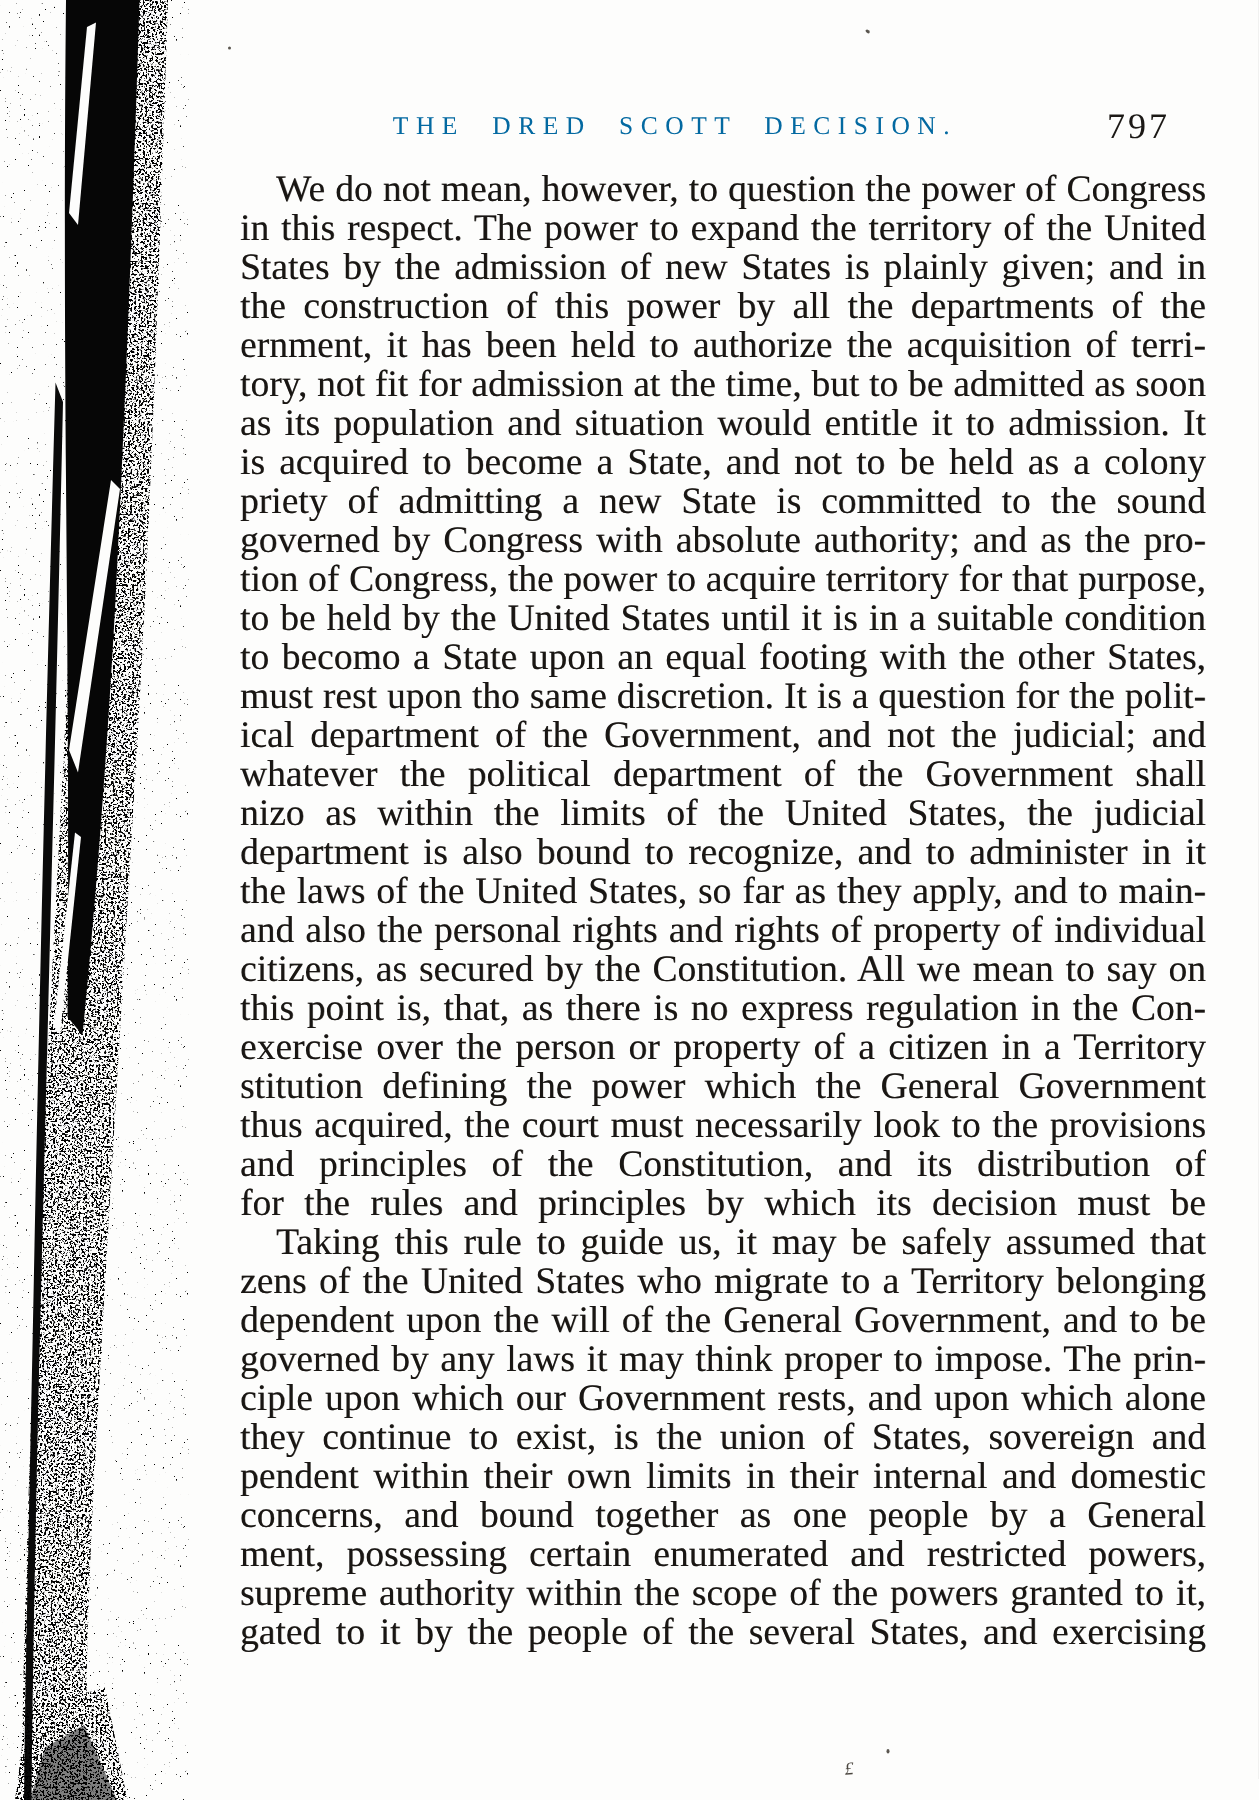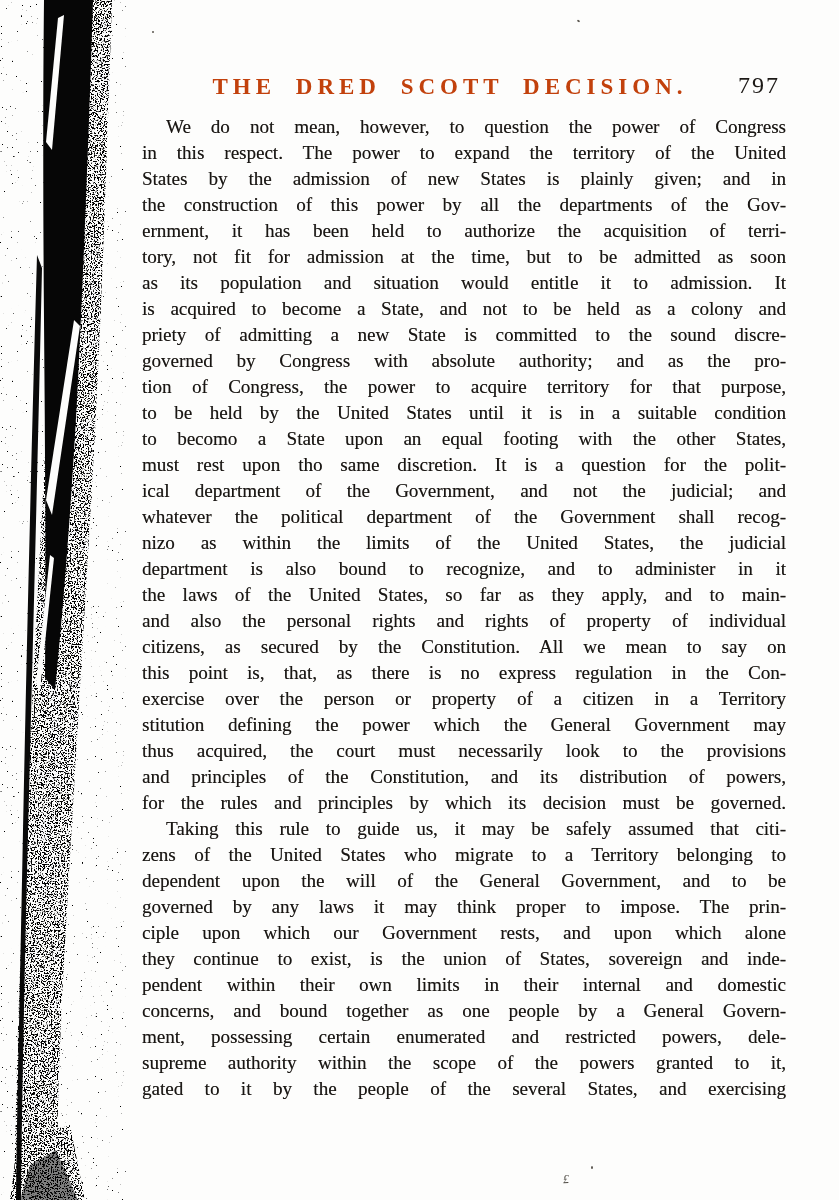--- a/index.html
+++ b/index.html
@@ -11,31 +11,31 @@
     font-family:"Liberation Serif","DejaVu Serif",serif;
     color:#191613;
   }
   .binding{position:absolute;left:0;top:0;}
   .header{
     position:absolute;left:150px;top:74px;width:644px;height:26px;
   }
   .running-title{
     display:block;text-align:center;
     transform:translateX(-22px);
-    font-size:23px;font-weight:bold;
+    font-size:17px;font-weight:normal;
     letter-spacing:5px;word-spacing:9px;
-    color:#c2410c;
+    color:#0369a1;
   }
   .page-number{
     position:absolute;right:14px;top:-2px;
     font-size:24px;color:#1c1916;letter-spacing:2px;
   }
   .body-text{
-    position:absolute;left:142px;top:114px;width:644px;
-    font-size:19px;line-height:26px;
+    position:absolute;left:160px;top:114px;width:644px;
+    font-size:25px;line-height:26px;
     text-shadow:0.25px 0.15px 0 rgba(28,24,20,0.55);
   }
   .line{
     text-align:justify;
     -moz-text-align-last:justify;
     text-align-last:justify;
     white-space:normal;
     height:26px;overflow:hidden;
   }
   .para > .line:first-child{text-indent:24px;}

